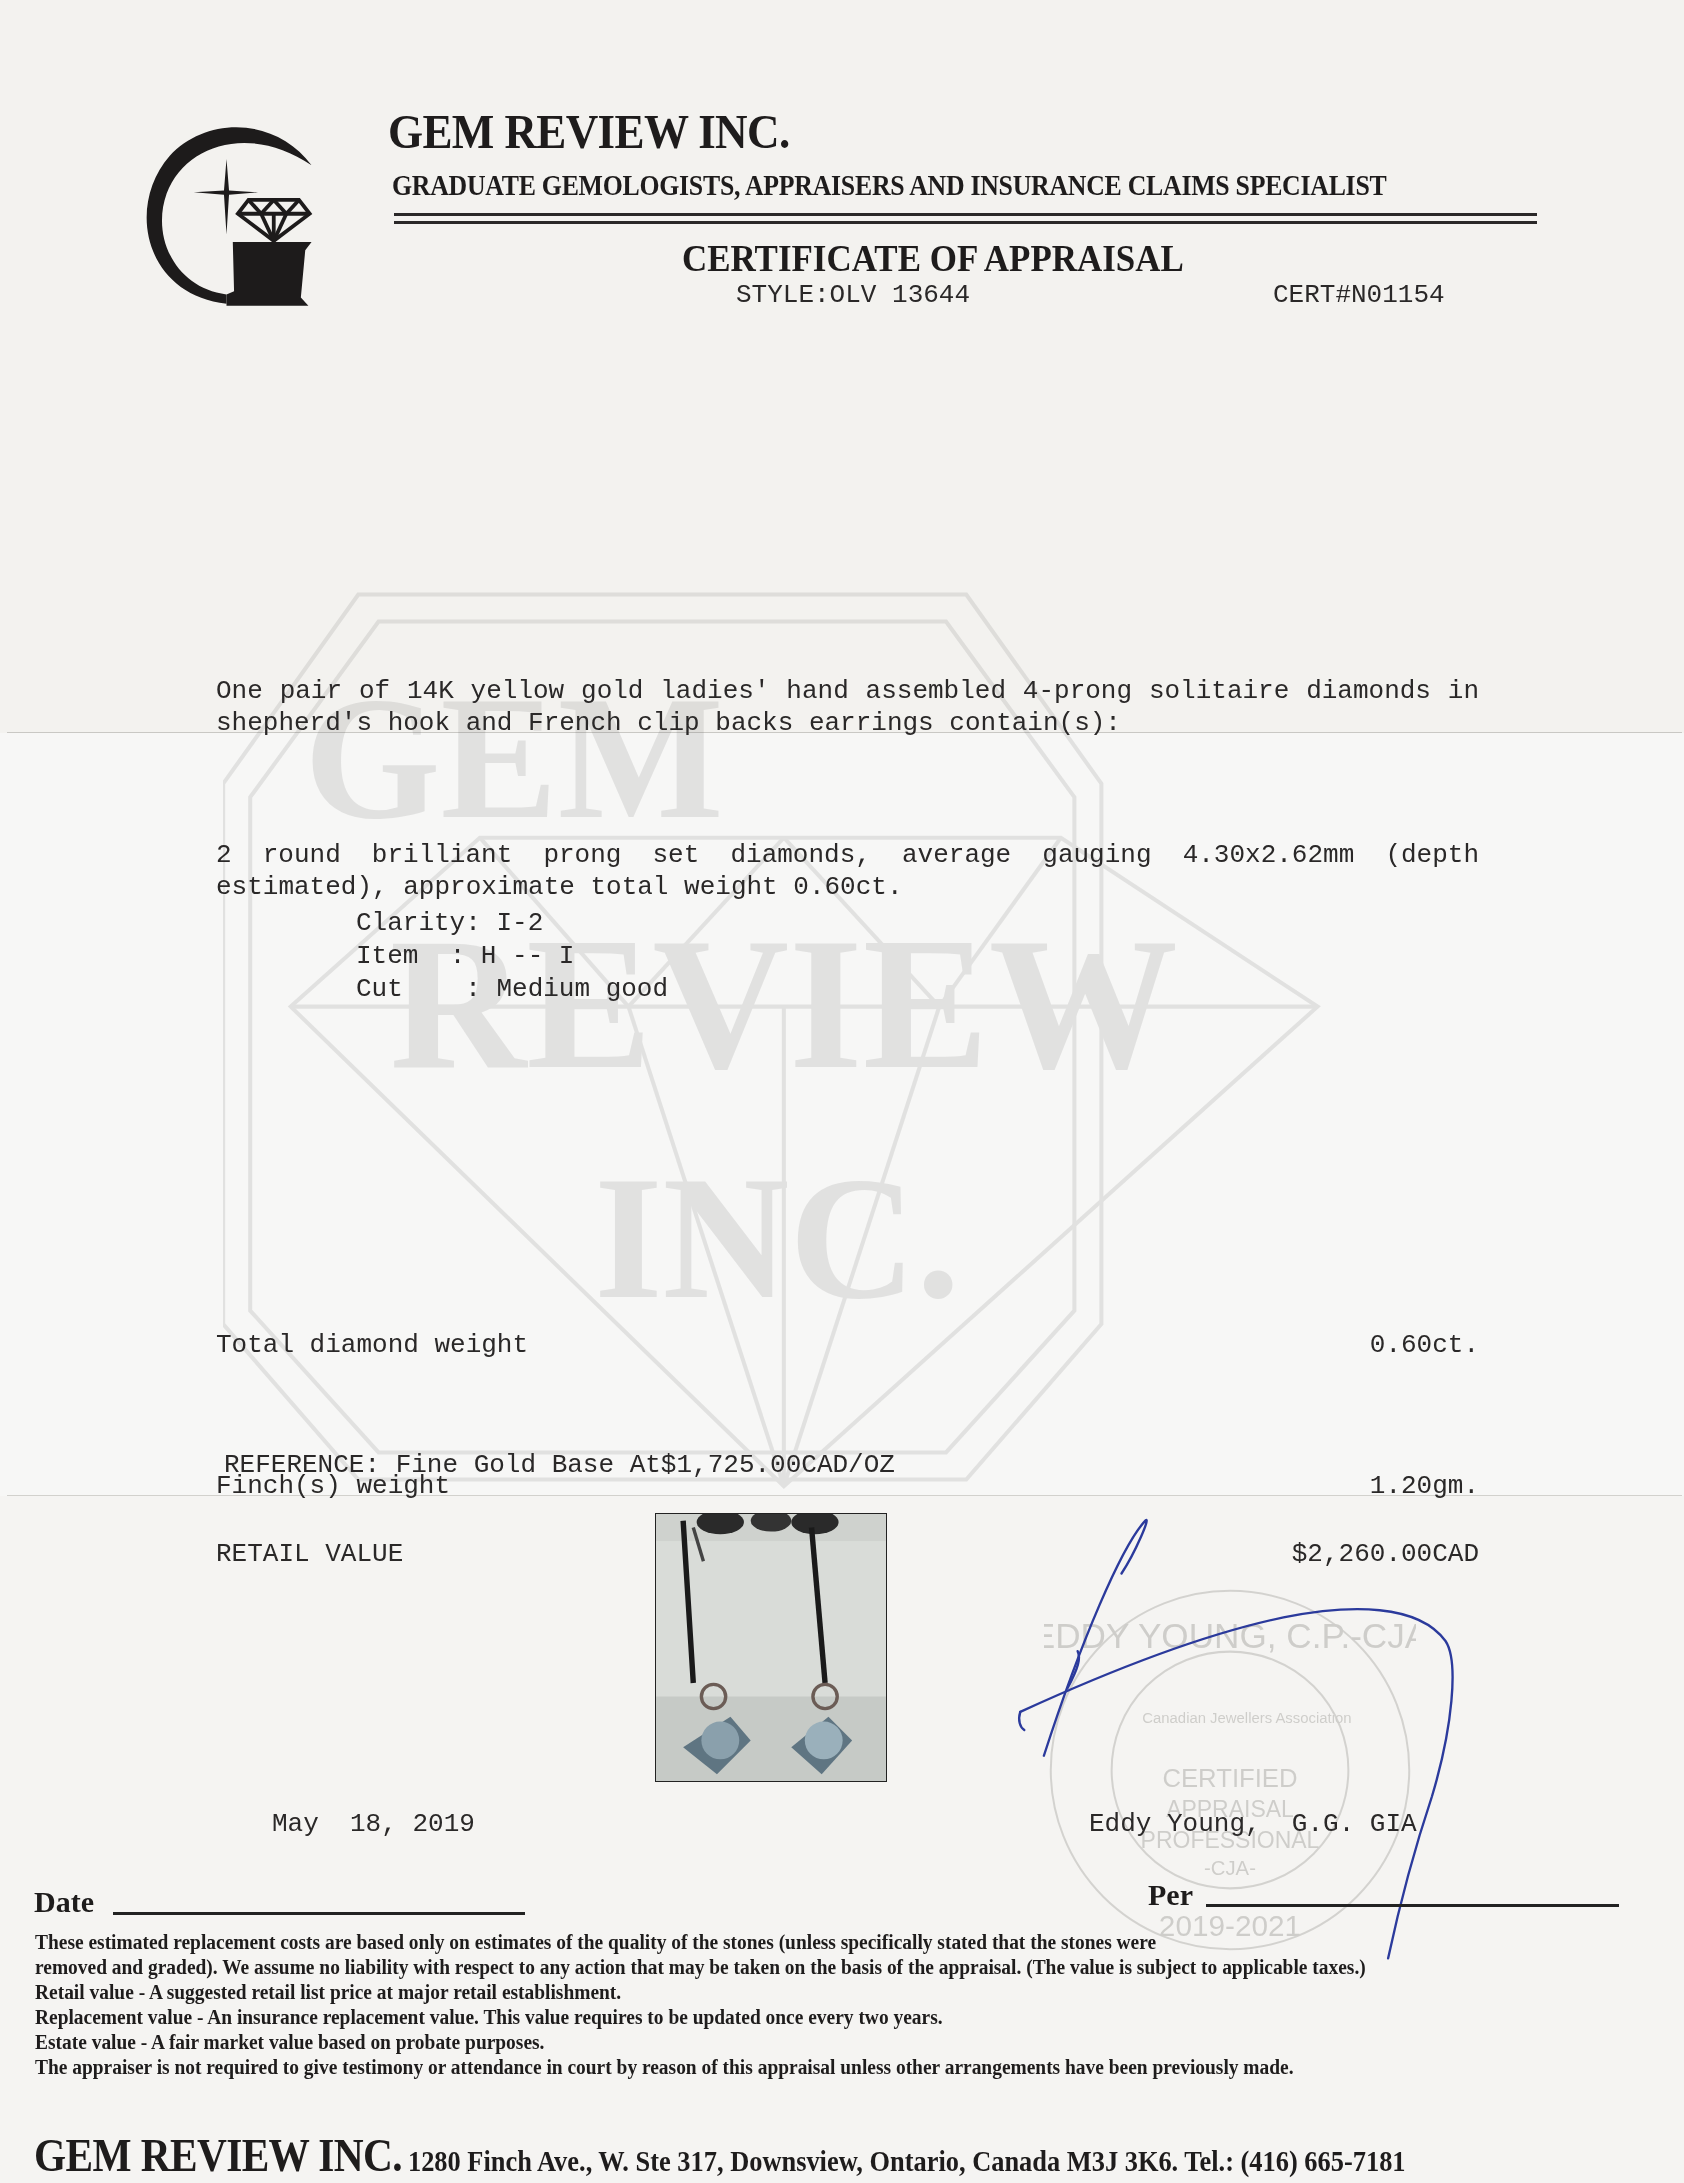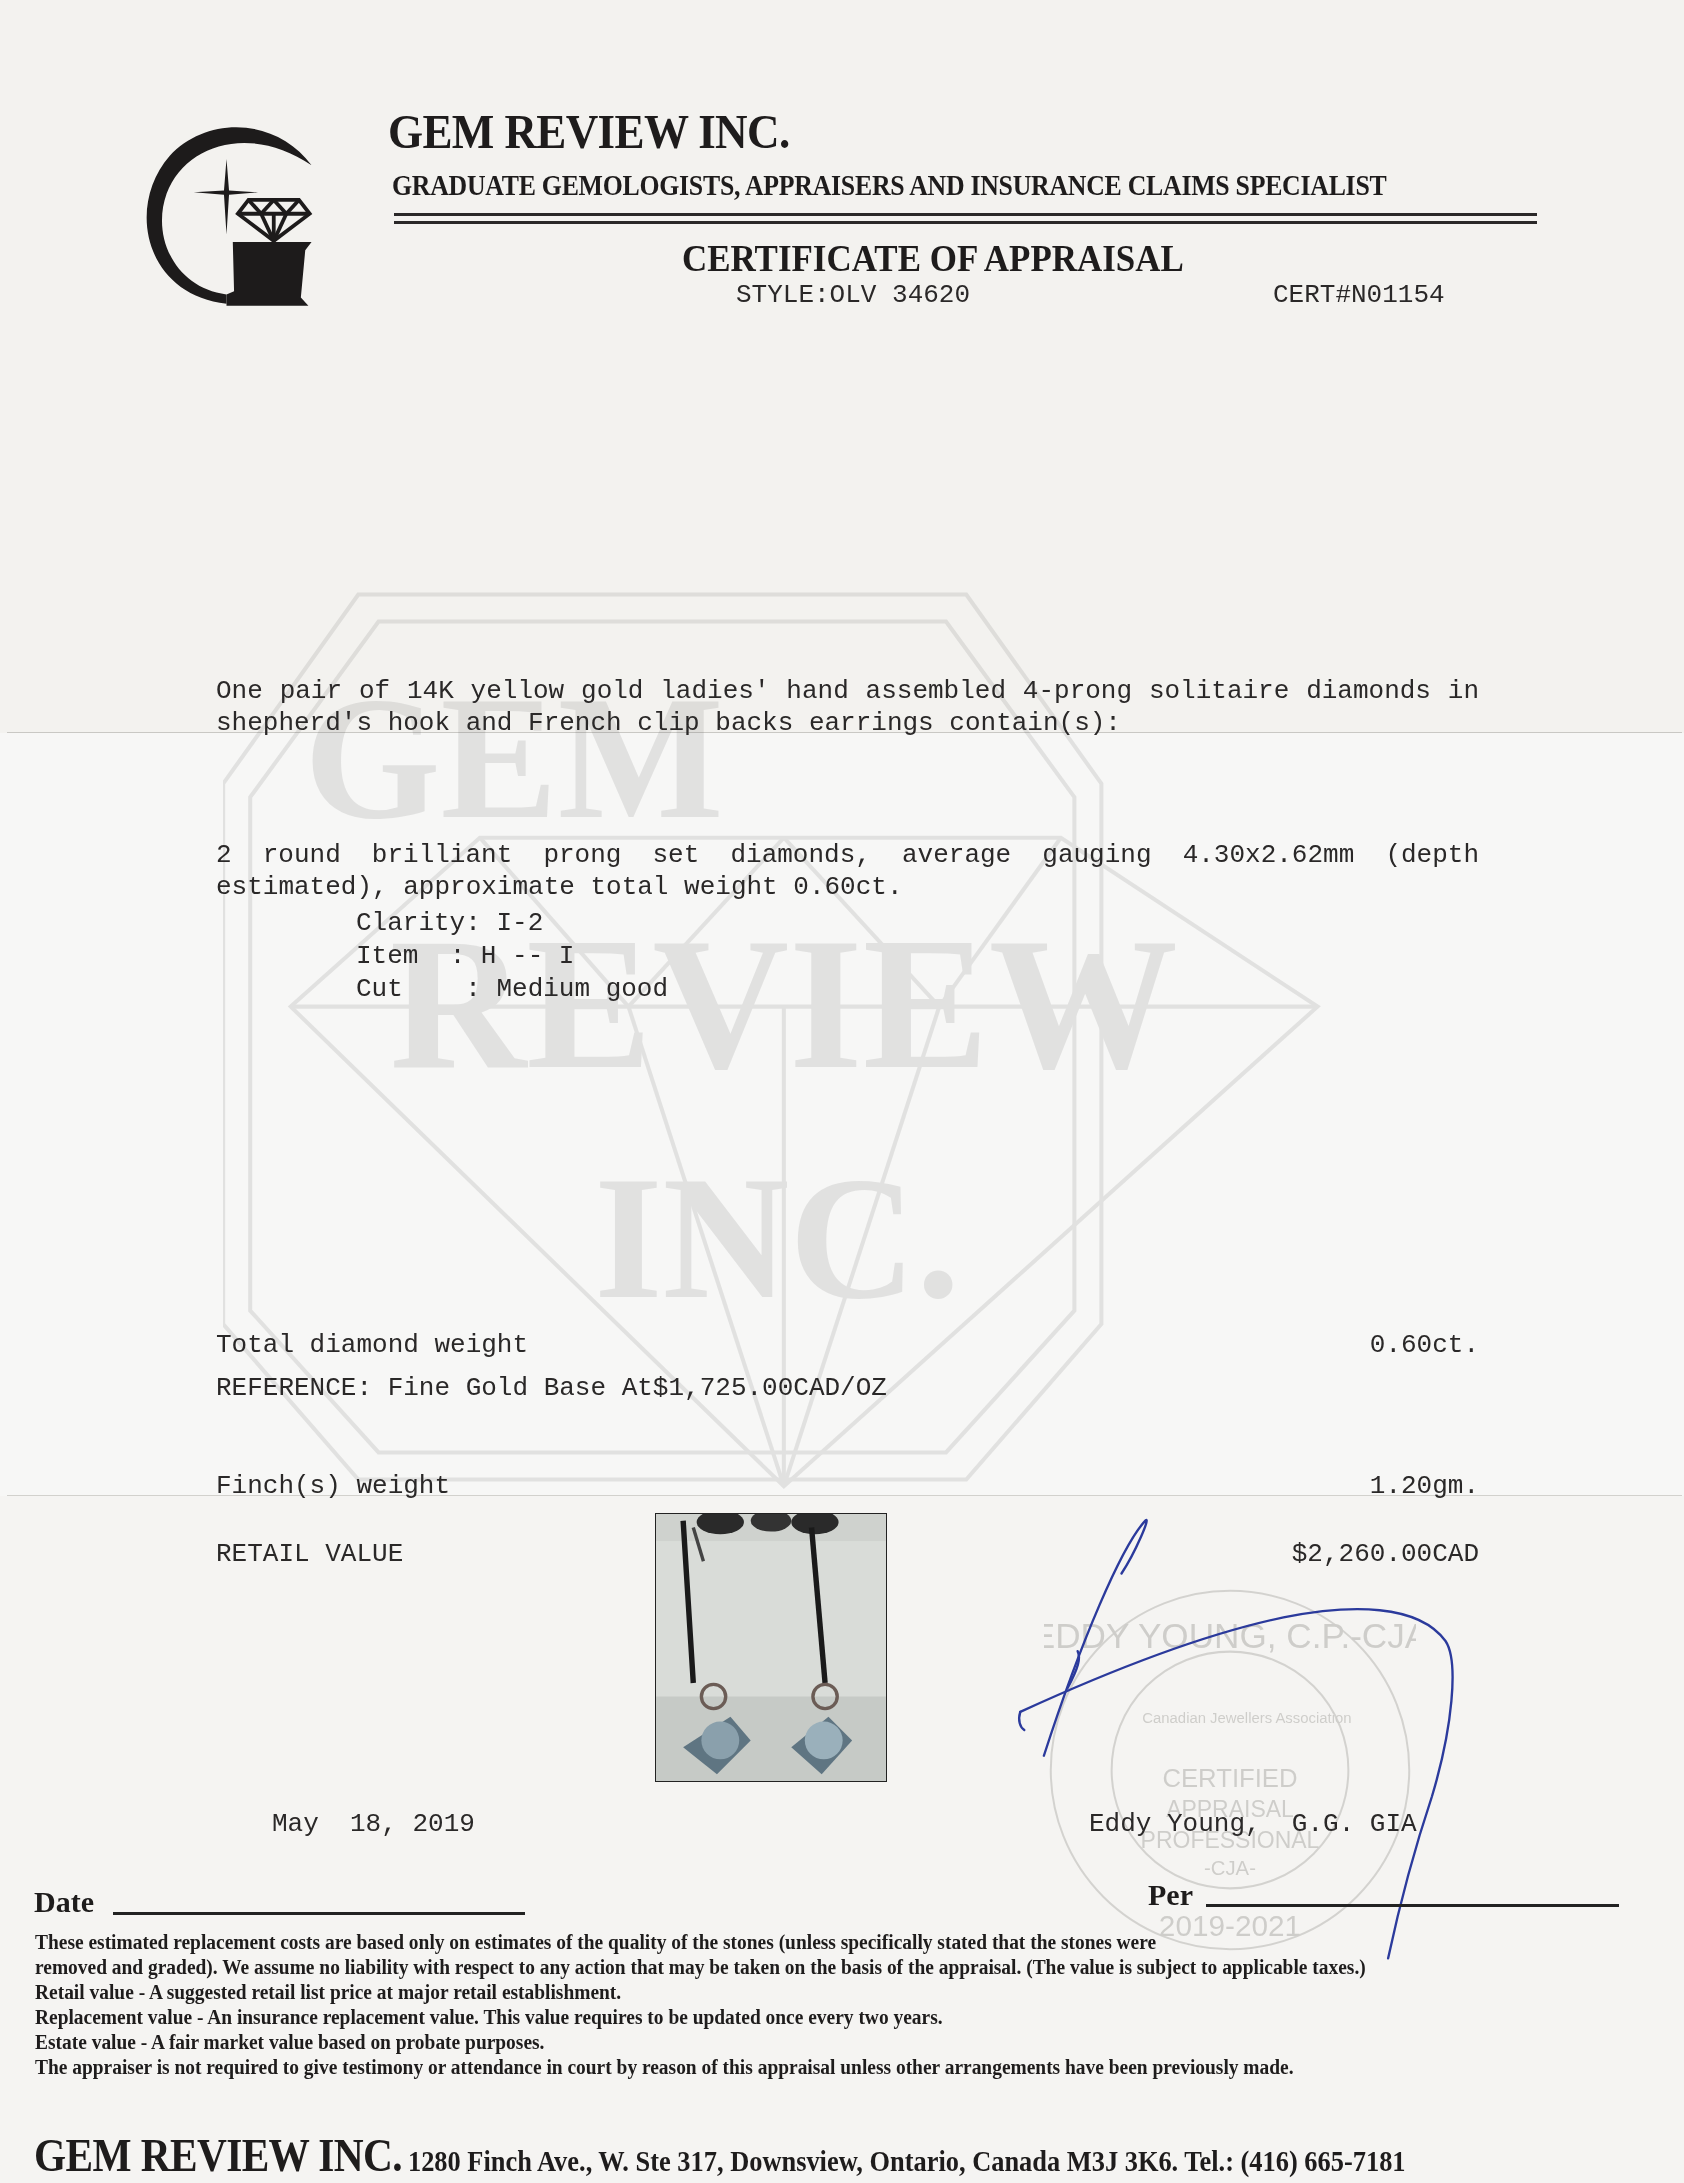--- a/index.html
+++ b/index.html
@@ -100,33 +100,33 @@
     <line x1="225" y1="162" x2="225" y2="205"></line>
   </g>
   <path d="M160,207 L285,207 L275,220 L268,295 L280,308 L150,308 L150,290 L162,285 Z" fill="#1d1b1b"></path>
 </svg>
 
 <div class="abs company">GEM REVIEW INC.</div>
 <div class="abs tagline">GRADUATE GEMOLOGISTS, APPRAISERS AND INSURANCE CLAIMS SPECIALIST</div>
 <div class="abs rule1"></div>
 <div class="abs rule2"></div>
 <div class="abs cert-title">CERTIFICATE OF APPRAISAL</div>
-<div class="abs mono style-no">STYLE:OLV 34620</div>
+<div class="abs mono style-no">STYLE:OLV 13644</div>
 <div class="abs mono cert-no">CERT#N01154</div>
 
 <div class="para desc">One pair of 14K yellow gold ladies' hand assembled 4-prong solitaire diamonds in shepherd's hook and French clip backs earrings contain(s):</div>
 <div class="para stones">2 round brilliant prong set diamonds, average gauging 4.30x2.62mm (depth estimated), approximate total weight 0.60ct.</div>
 
 <div class="grades">
   <div class="grade-row"><span>Clarity</span><span>: </span><span>I-2</span></div>
   <div class="grade-row"><span>Item  </span><span>: </span><span>H -- I</span></div>
   <div class="grade-row"><span>Cut    </span><span>: </span><span>Medium good</span></div>
 </div>
 
-<div class="row" style="top:1373px;">
+<div class="row" style="top:1450px;margin-left:8px;">
   <span>REFERENCE: Fine Gold Base At$1,725.00CAD/OZ</span>
 </div>
 <div class="row" style="top:1330px;">
   <span>Total diamond weight</span>
   <span>0.60ct.</span>
 </div>
 <div class="row" style="top:1471px;">
   <span>Finch(s) weight</span>
   <span>1.20gm.</span>
 </div>

